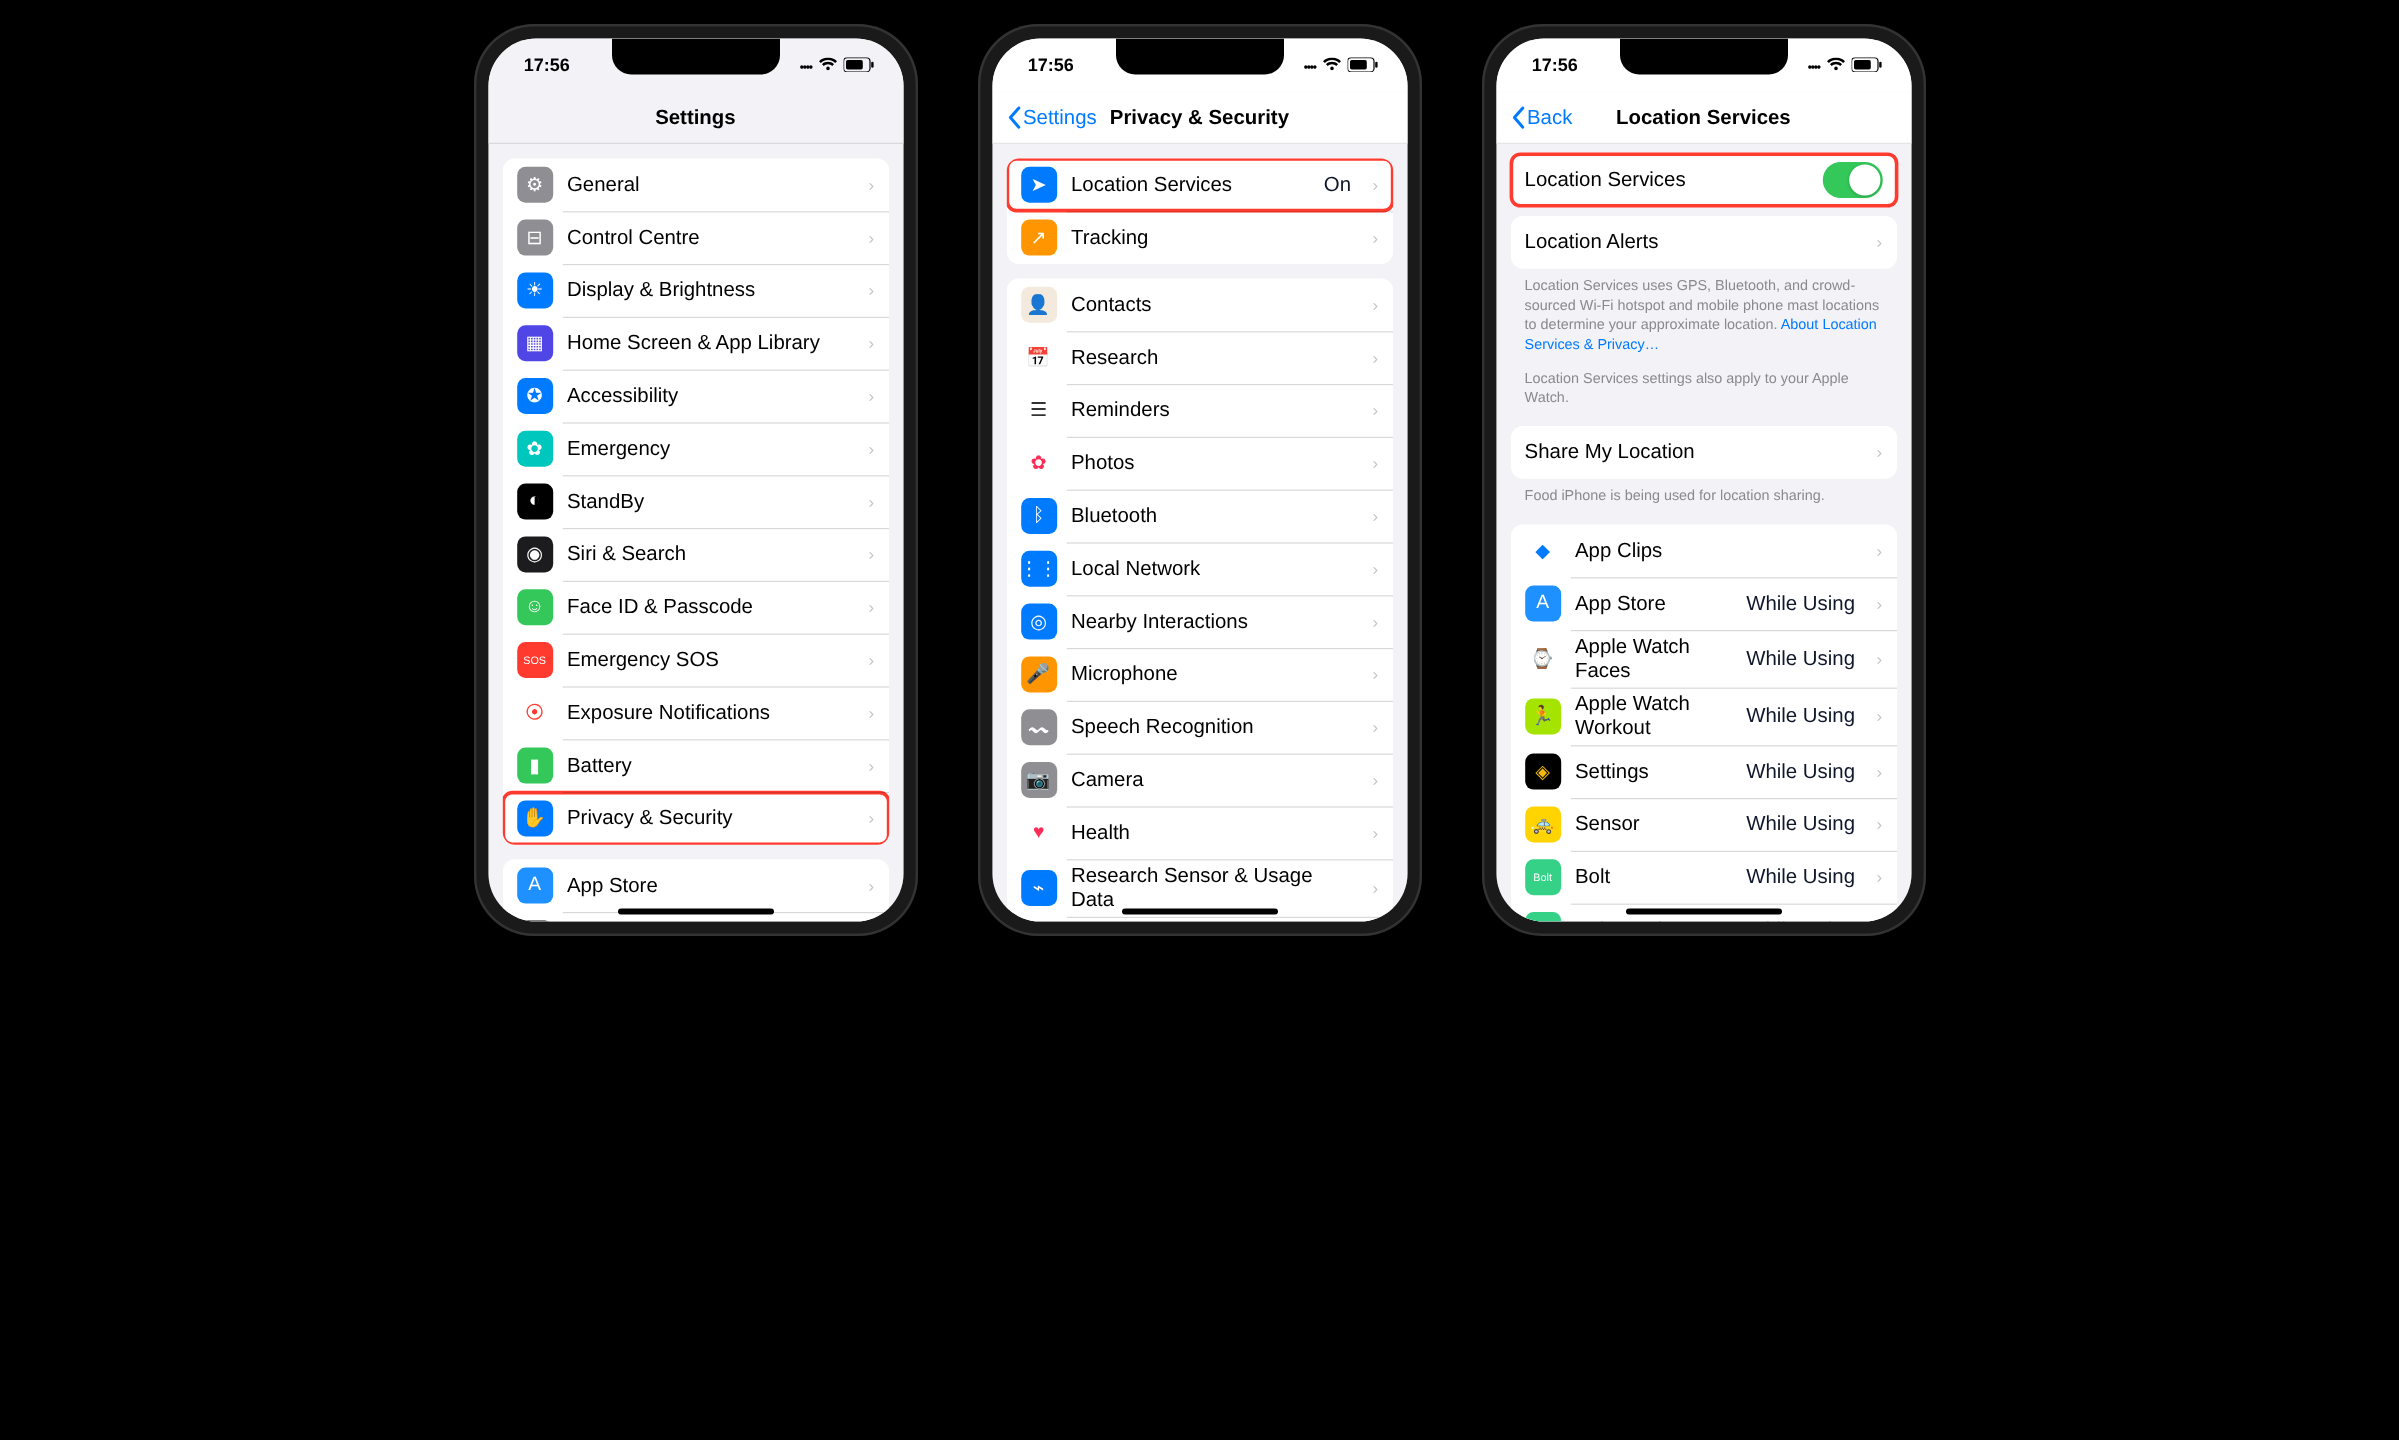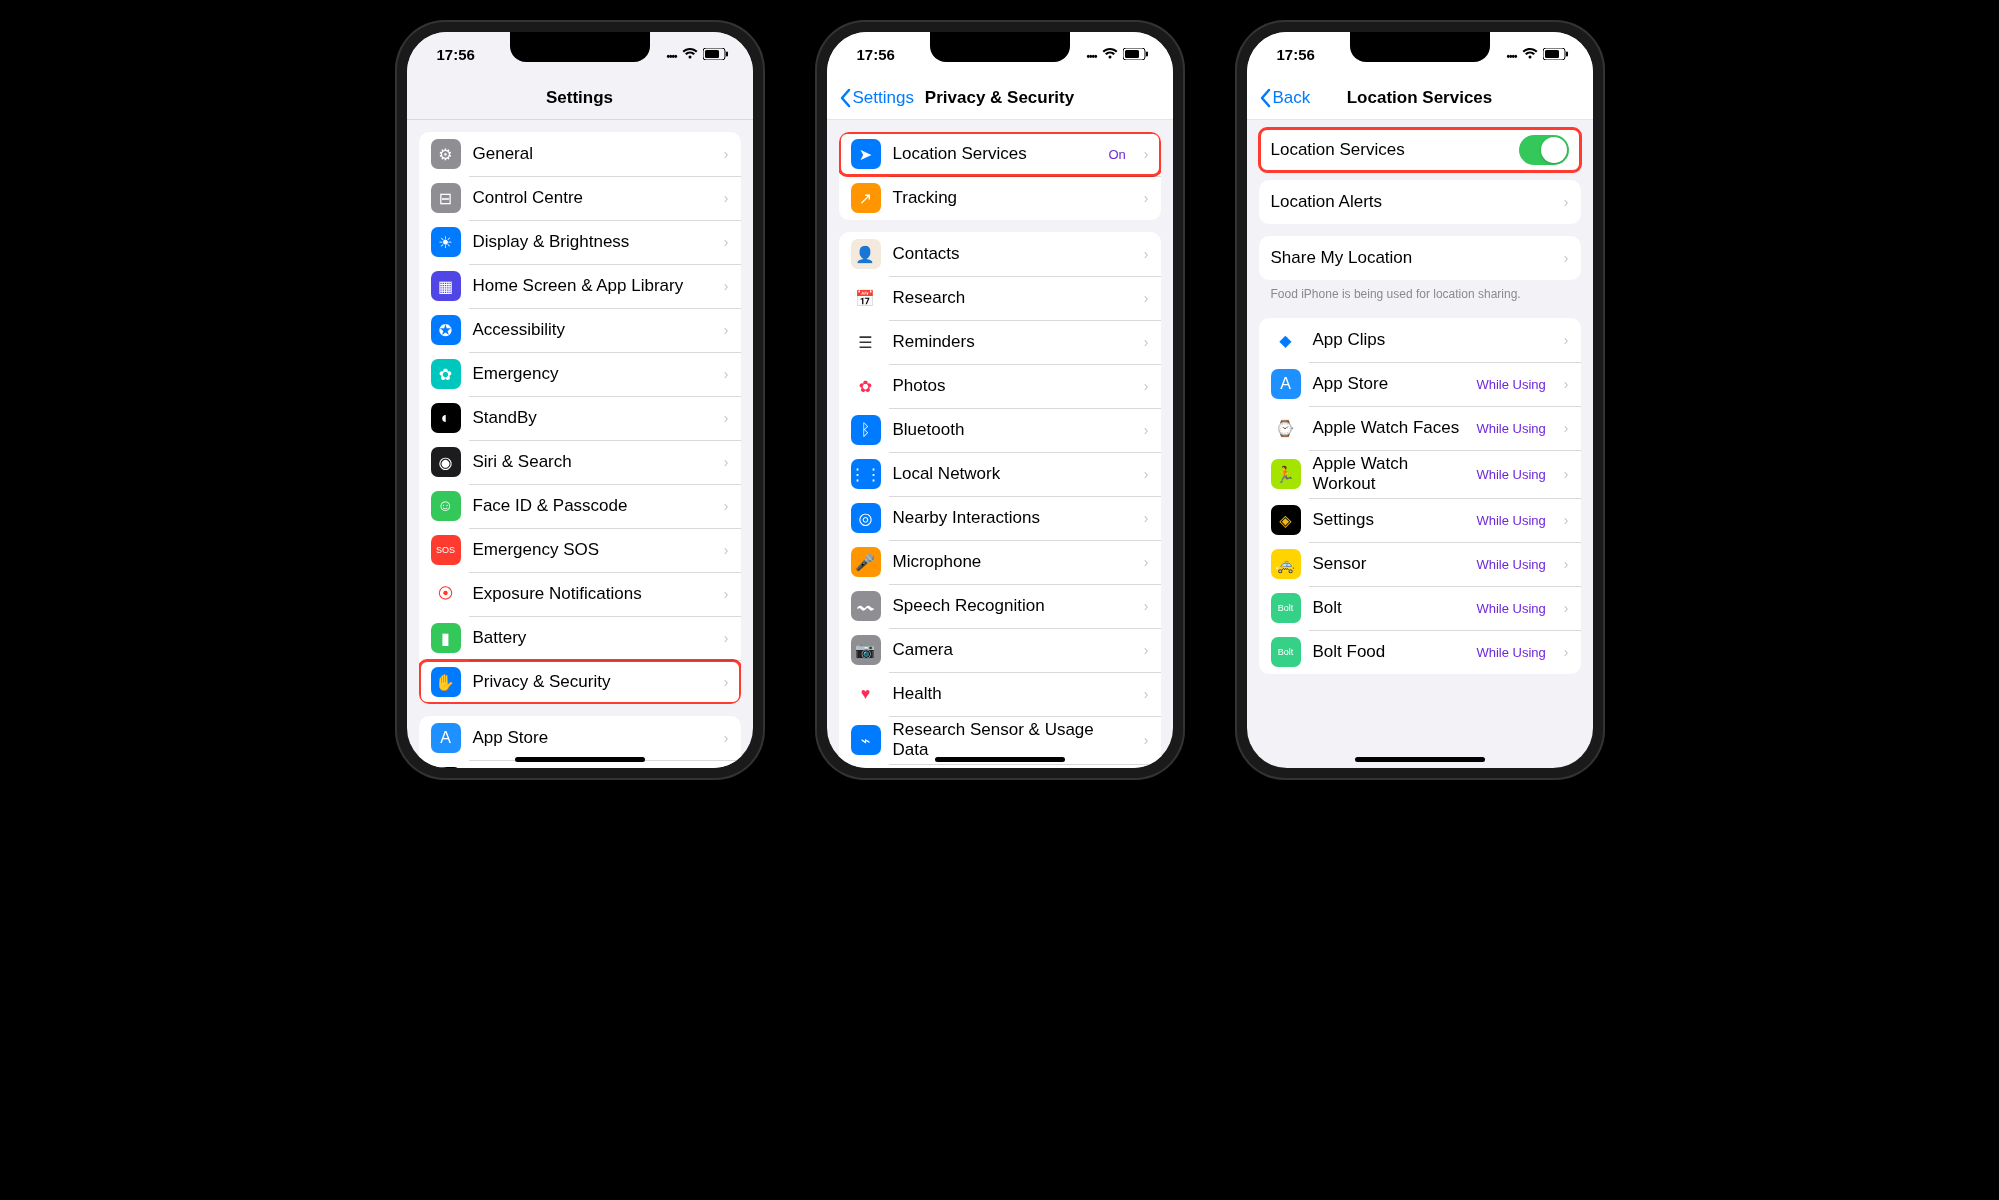--- a/index.html
+++ b/index.html
@@ -124,22 +124,22 @@
     font-size: 16px;
     color: #fff;
     font-weight: 500;
   }
   .row .label {
     flex: 1;
     font-size: 17px;
     color: #000;
   }
   .row .value {
-    font-size: 13px;
-    color: #6d28d9;
+    font-size: 17px;
+    color: #0f172a;
   }
   .row .chevron {
     color: #c5c5c7;
     font-size: 14px;
     margin-left: 6px;
   }
   .highlight {
     outline: 3px solid #ff3b2f;
     outline-offset: -2px;
     border-radius: 8px;
@@ -445,20 +445,25 @@
           <span class="label">Location Services</span>
           <div class="toggle"></div>
         </div>
       </div>
       <div class="group" style="margin-top:8px">
         <div class="row no-icon">
           <span class="label">Location Alerts</span>
           <span class="chevron">›</span>
         </div>
       </div>
+      <div class="footer-text">
+        <span>Location Services uses GPS, Bluetooth, and crowd-sourced Wi-Fi hotspot and mobile phone mast locations to determine your approximate location.</span>
+        <a href="#">About Location Services &amp; Privacy…</a>
+      </div>
+      <div class="footer-text" style="padding-top:8px">Location Services settings also apply to your Apple Watch.</div>
       <div class="group">
         <div class="row no-icon">
           <span class="label">Share My Location</span>
           <span class="chevron">›</span>
         </div>
       </div>
       <div class="footer-text">Food iPhone is being used for location sharing.</div>
       <div class="group" id="apps3">
           <div class="row">
             <div class="app-icon" style="background: rgb(255, 255, 255); color: rgb(0, 122, 255);">◆</div>

